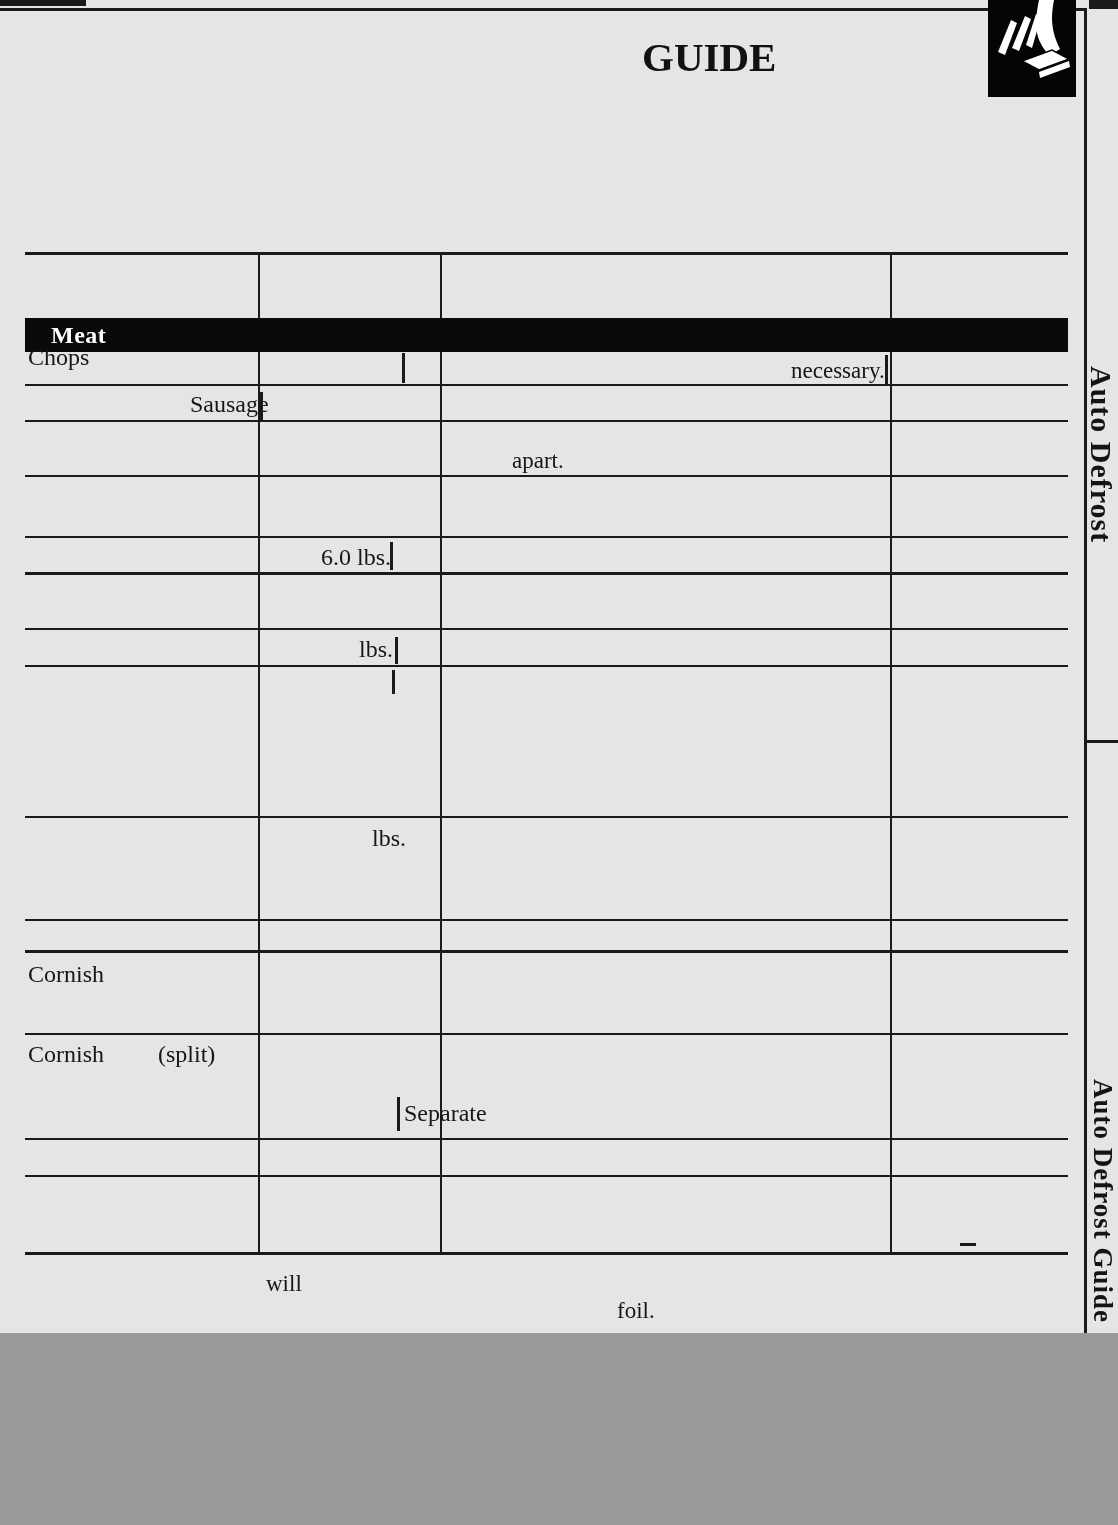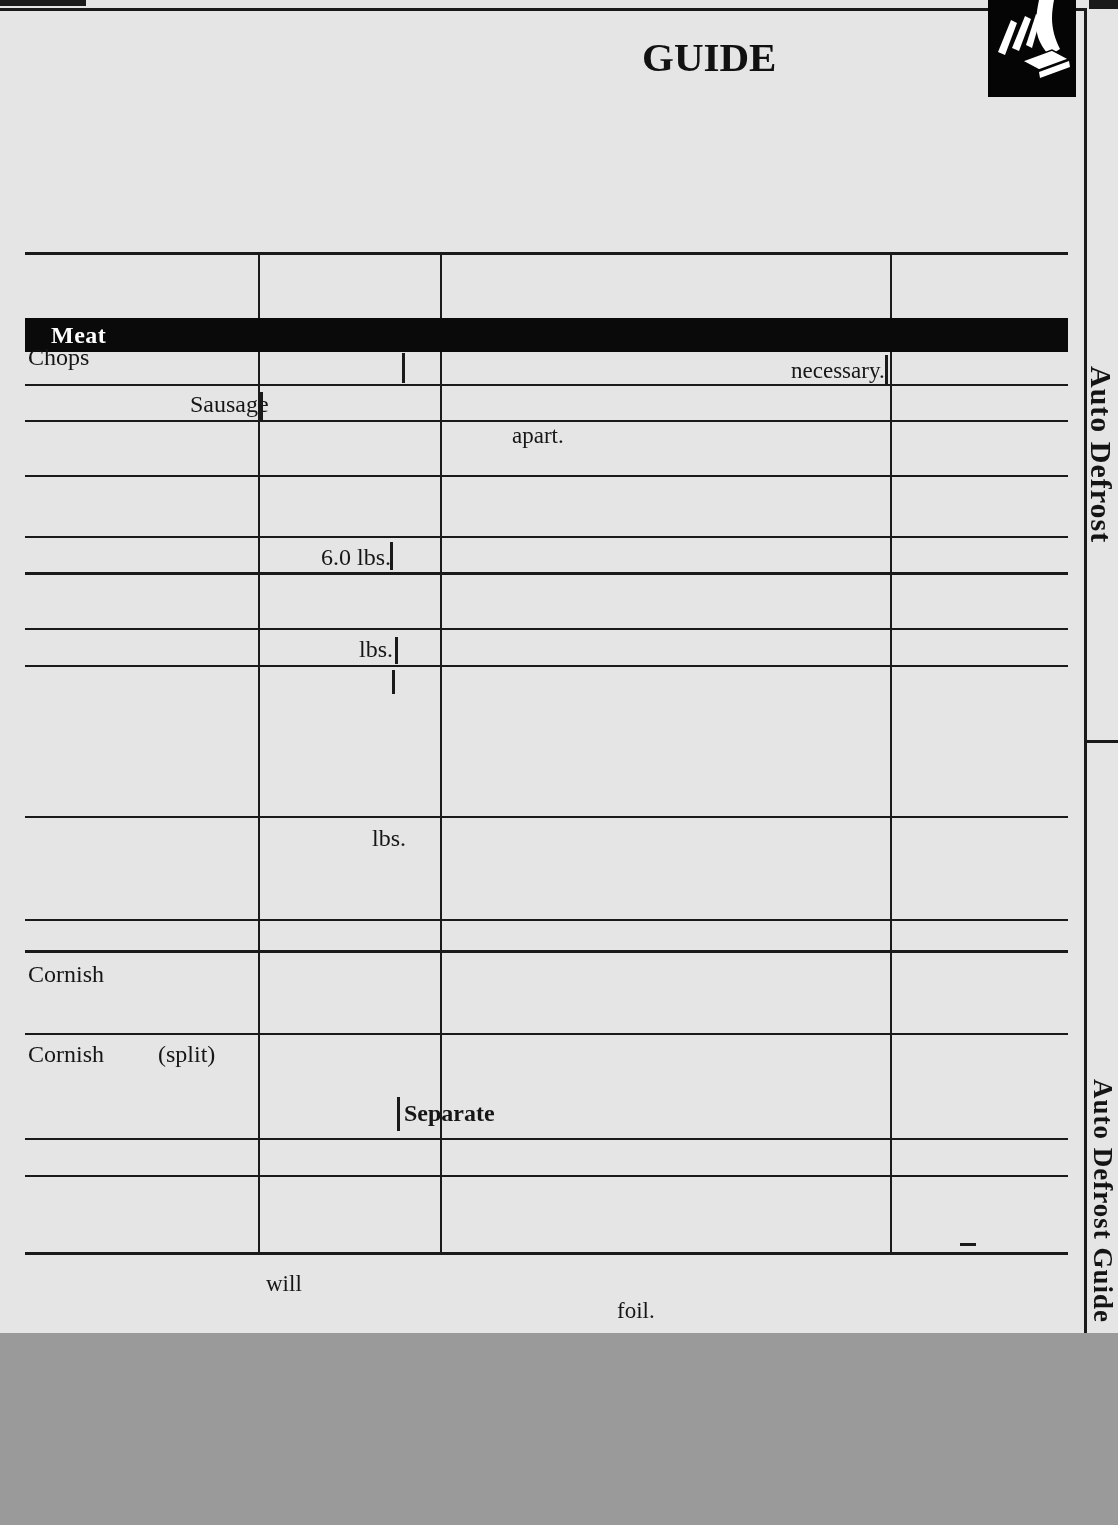--- a/index.html
+++ b/index.html
@@ -75,28 +75,28 @@
   <div class="hl" style="left:25px;top:1175px;width:1043px;height:2px;"></div>
   <div class="hl" style="left:25px;top:1252px;width:1043px;height:3px;"></div>
 
   <div class="bar" style="top:318px;height:34px;">
     <span>Meat</span>
   </div>
 
   <div class="frag" style="left:28px;top:345px;">Chops</div>
   <div class="frag sm" style="left:791px;top:359px;">necessary.</div>
   <div class="frag" style="left:182px;top:392px;margin-left:8px;">Sausage</div>
-  <div class="frag sm" style="left:512px;top:424px;">apart.</div>
+  <div class="frag sm" style="left:512px;top:449px;">apart.</div>
   <div class="frag" style="left:321px;top:545px;">6.0 lbs.</div>
   <div class="frag" style="left:359px;top:637px;">lbs.</div>
   <div class="frag" style="left:372px;top:826px;">lbs.</div>
   <div class="frag" style="left:28px;top:962px;">Cornish</div>
   <div class="frag" style="left:28px;top:1042px;">Cornish</div>
   <div class="frag" style="left:158px;top:1042px;">(split)</div>
-  <div class="frag" style="left:404px;top:1101px;font-weight:bold;">Separate</div>
+  <div class="frag" style="left:404px;top:1101px;">Separate</div>
   <div class="frag sm" style="left:266px;top:1272px;">will</div>
   <div class="frag sm" style="left:617px;top:1299px;">foil.</div>
 
   <div class="tick" style="left:402px;top:353px;width:3px;height:30px;"></div>
   <div class="tick" style="left:885px;top:355px;width:3px;height:30px;"></div>
   <div class="tick" style="left:260px;top:392px;width:3px;height:29px;"></div>
   <div class="tick" style="left:390px;top:542px;width:3px;height:28px;"></div>
   <div class="tick" style="left:395px;top:637px;width:3px;height:27px;"></div>
   <div class="tick" style="left:392px;top:670px;width:3px;height:24px;"></div>
   <div class="tick" style="left:397px;top:1097px;width:3px;height:34px;"></div>

